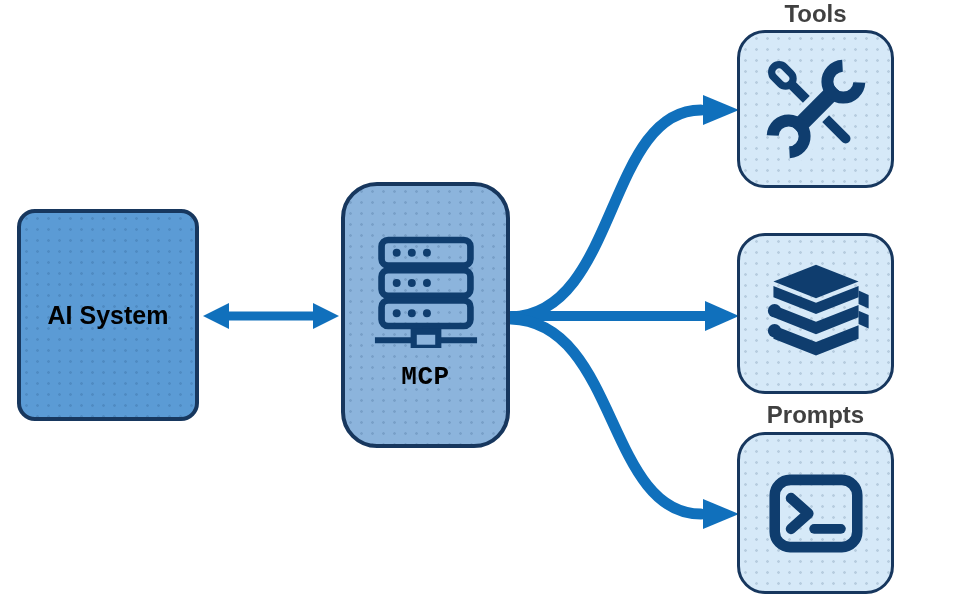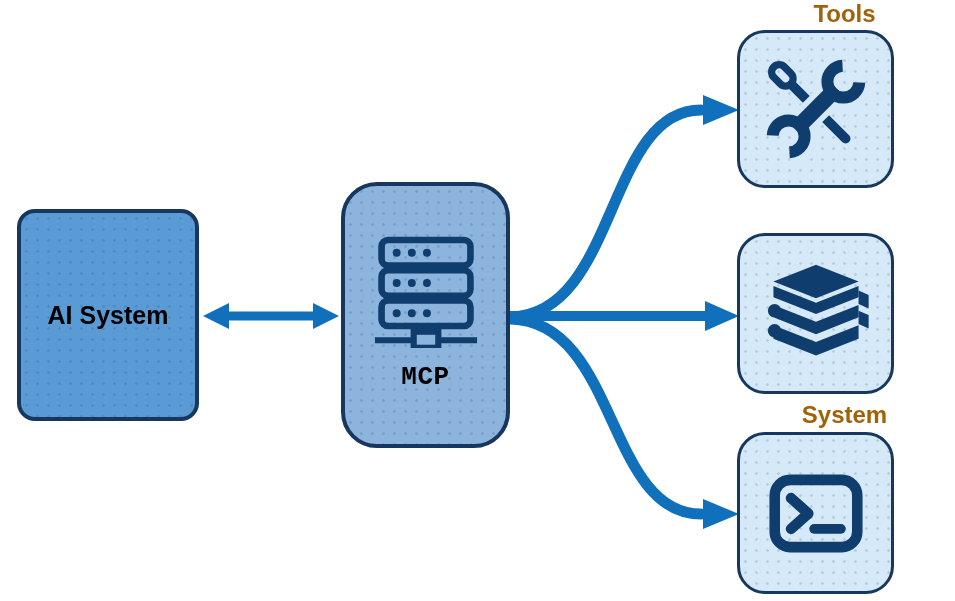--- a/index.html
+++ b/index.html
@@ -30,22 +30,22 @@
     flex-direction:column; justify-content:flex-start; padding-top:50px;font-family:Liberation Mono, monospace;
   }
   .mcp-label { font-size:26px; font-weight:bold; color:#000; margin-top:14px; letter-spacing:0.5px; }
 
   .endpoint-box { width:157px; border-radius:28px; border-width:3.5px; }
   .tools-box     { left:737px; top:30px;  height:158px; }
   .resources-box { left:737px; top:233px; height:161px; }
   .prompts-box   { left:737px; top:432px; height:162px; }
 
   .endpoint-label {
-    position:absolute; left:766px; width:157px; height:28px;
-    text-align:center; font-size:24px; font-weight:bold; color:#a16207; line-height:28px;
+    position:absolute; left:737px; width:157px; height:28px;
+    text-align:center; font-size:24px; font-weight:bold; color:#404040; line-height:28px;
   }
   .tools-label     { top:0px; }
   .resources-label { top:202px; }
   .prompts-label   { top:401px; }
 
   .icon svg { display:block; }
 </style>
 </head>
 <body>
 
@@ -145,21 +145,21 @@
           <polygon points="12,60 50,75 88,60 88,72 50,87 12,72"></polygon>
           <polygon points="88,29 97,33 97,45 88,41"></polygon>
           <polygon points="88,47 97,51 97,63 88,59"></polygon>
           <circle cx="13" cy="47" r="6"></circle>
           <circle cx="13" cy="65" r="6"></circle>
         </g>
       </svg>
     </span>
   </div>
 
-  <div class="endpoint-label prompts-label">System</div>
+  <div class="endpoint-label prompts-label">Prompts</div>
   <div class="node endpoint-box prompts-box">
     <span class="icon">
       <svg width="96" height="81" viewBox="0 0 100 84">
         <g stroke="#0F3D6E" fill="none">
           <rect x="7" y="7" width="86" height="70" rx="16" stroke-width="11"></rect>
           <polyline points="24,26 42,42 24,58" stroke-width="11" stroke-linecap="round" stroke-linejoin="round"></polyline>
           <line x1="48" y1="58" x2="76" y2="58" stroke-width="10" stroke-linecap="round"></line>
         </g>
       </svg>
     </span>

